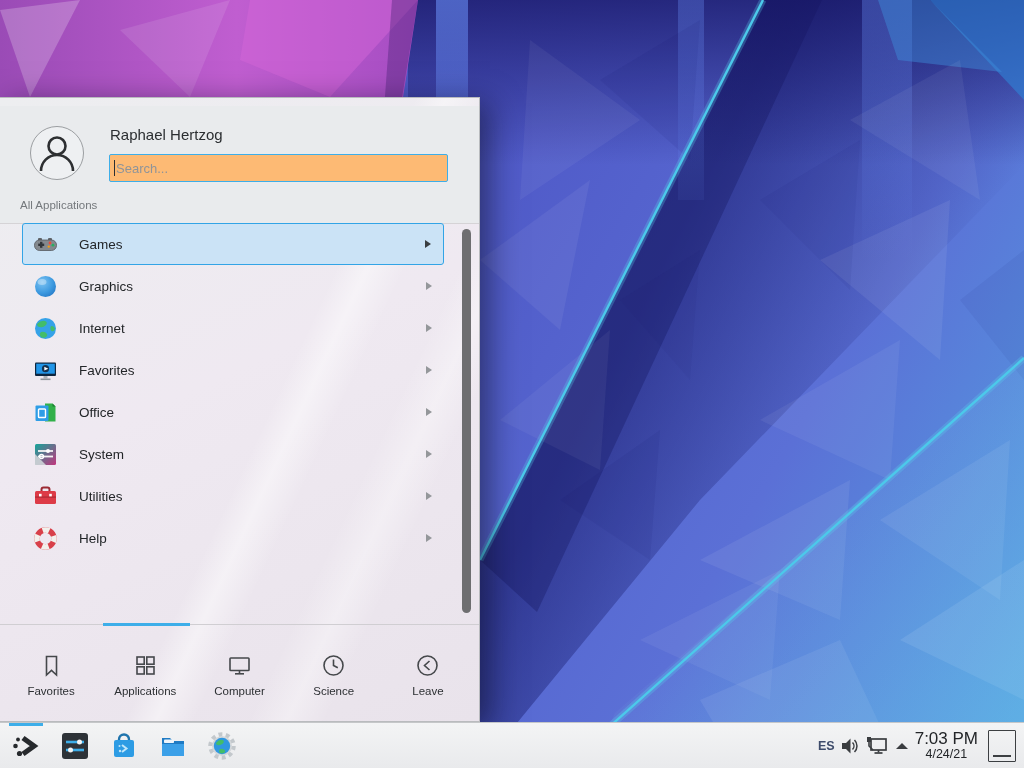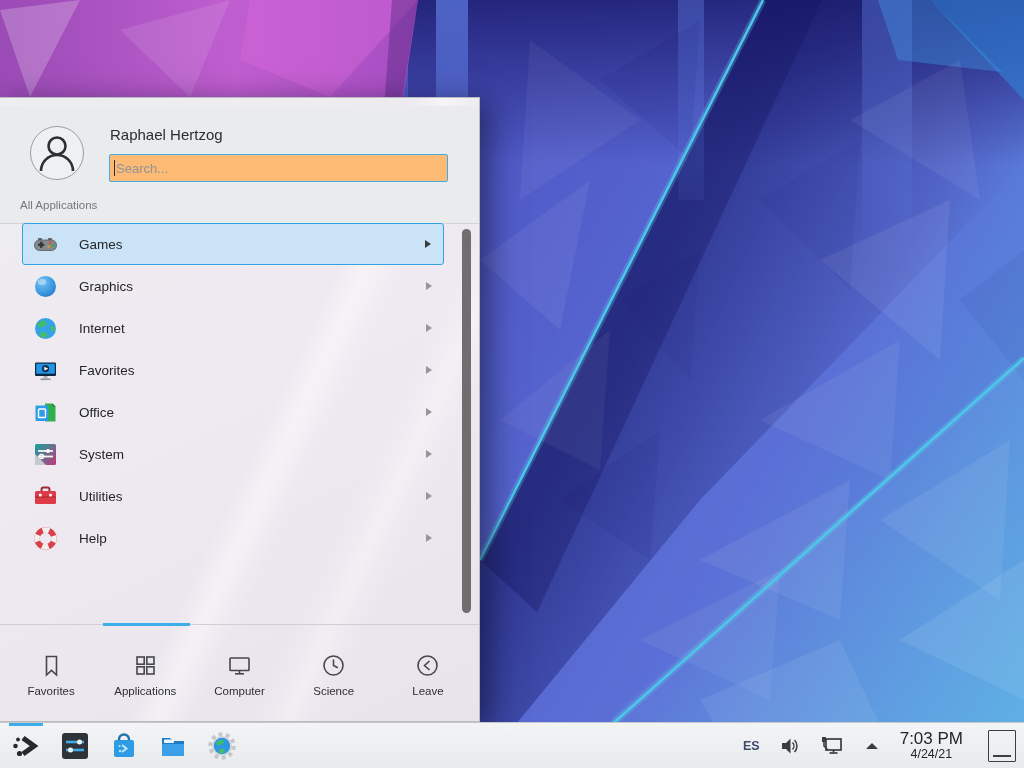--- a/index.html
+++ b/index.html
@@ -70,21 +70,21 @@
   .taskbar{
     position:absolute;left:0;bottom:0;width:100%;height:46px;box-sizing:border-box;
     background:linear-gradient(#f3f4f5,#e9eaec);border-top:1px solid #c5c7c9;
     display:flex;align-items:center;padding:0 8px;
   }
   .task-apps{display:flex;align-items:center;gap:13px;height:100%;}
   .task-btn{position:relative;width:36px;height:100%;display:flex;align-items:center;justify-content:center;}
   .task-btn.active::before{
     content:"";position:absolute;left:1px;top:0;width:34px;height:3px;background:#3daee9;
   }
-  .tray{margin-left:auto;display:flex;align-items:center;gap:19px;height:100%;}
+  .tray{margin-left:auto;display:flex;align-items:center;gap:4px;height:100%;}
   .kb-layout{font-size:12.5px;font-weight:bold;color:#3e4c6b;}
   .clock{display:flex;flex-direction:column;align-items:center;line-height:1.05;margin-left:0;}
   .clock-time{font-size:17px;color:#232629;}
   .clock-date{font-size:12.5px;color:#232629;}
   .show-desktop{width:26px;height:30px;border:1.6px solid #3c3f42;border-radius:1px;
     margin-left:6px;position:relative;background:transparent;}
   .show-desktop::after{content:"";position:absolute;left:4px;right:4px;bottom:4px;height:1.6px;background:#3c3f42;}
 </style>
 </head>
 <body>

